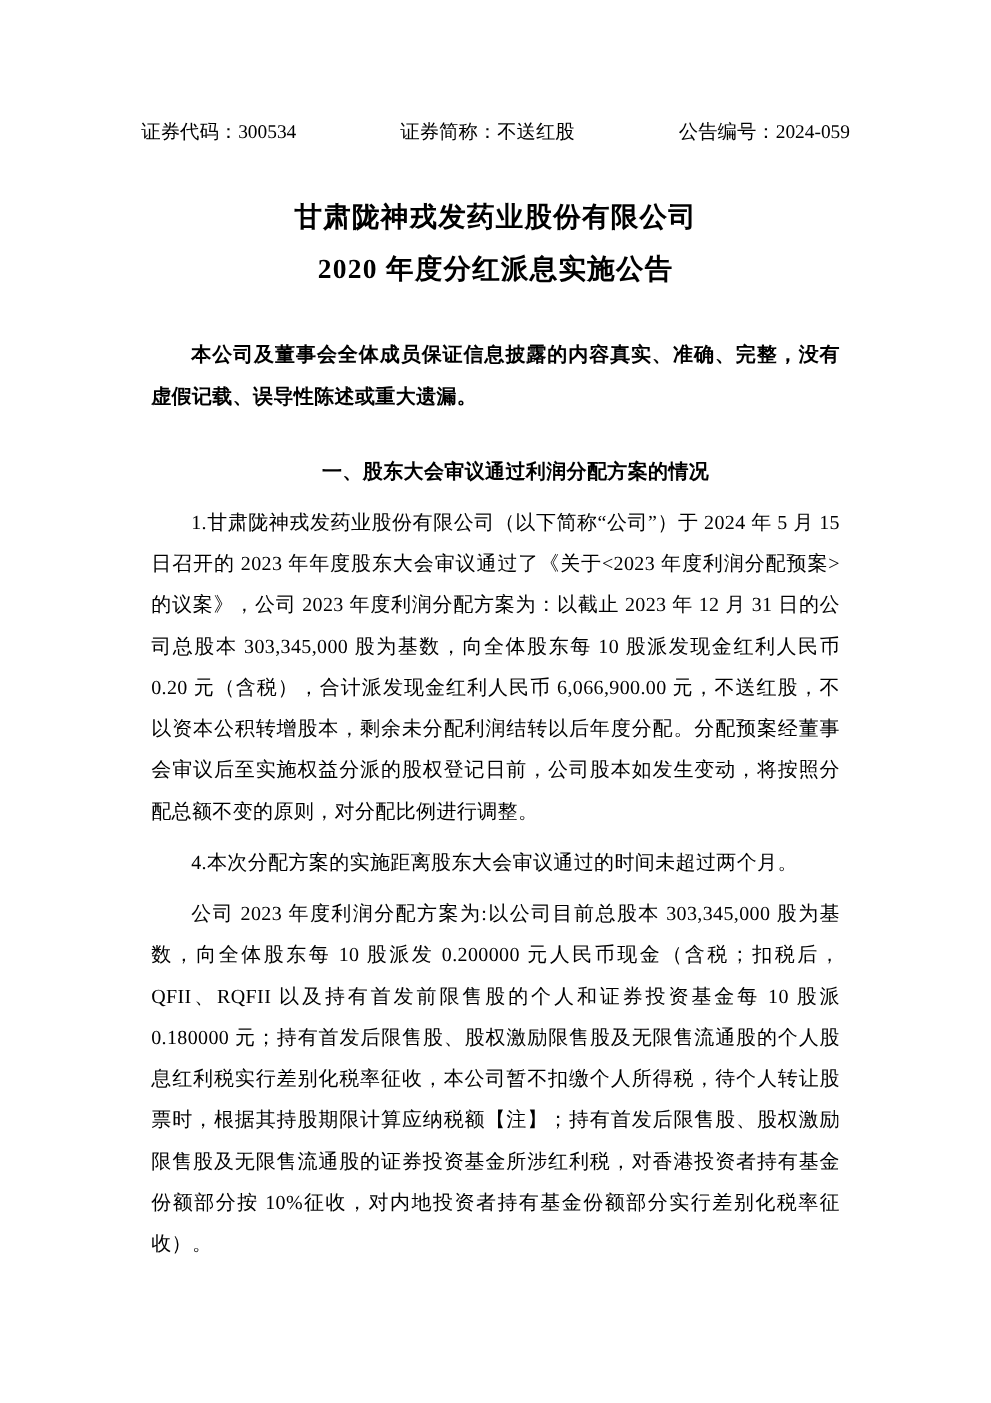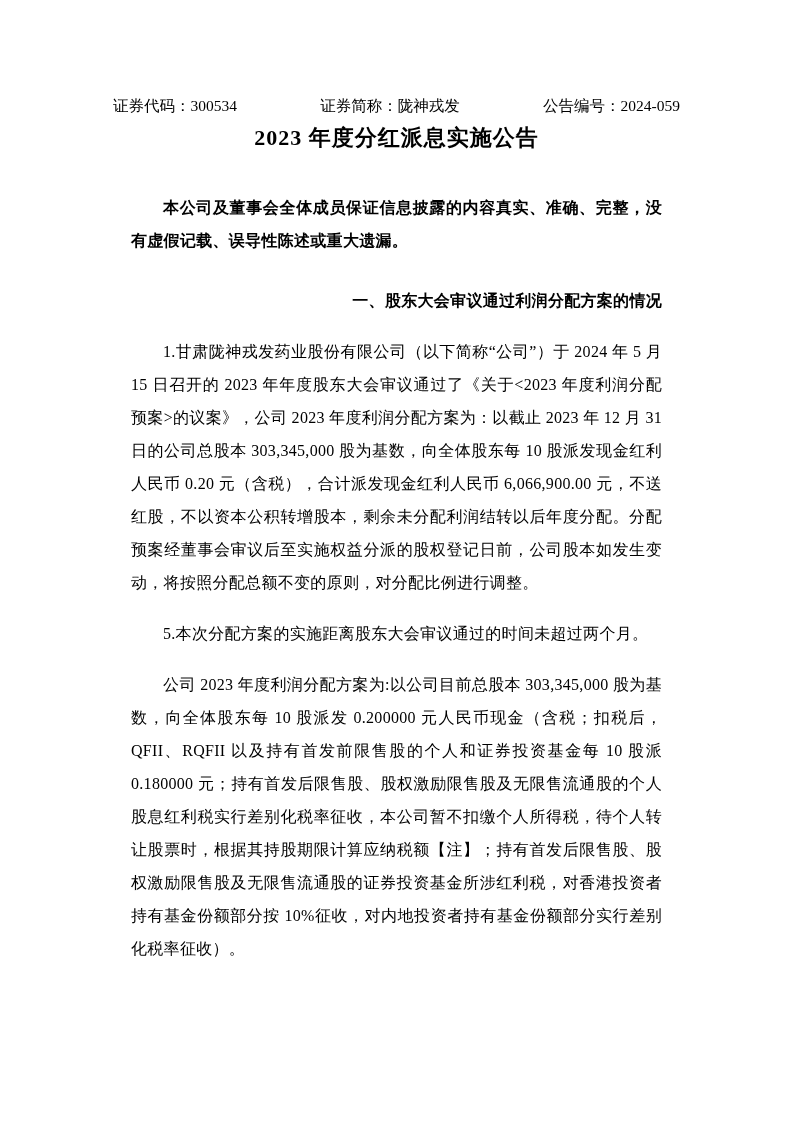--- a/index.html
+++ b/index.html
@@ -32,62 +32,63 @@
     text-align: center;
     font-weight: 700;
     font-size: 22px;
     line-height: 41px;
     letter-spacing: 1px;
   }
   .doc-title.first {
     margin-top: 36px;
   }
   .body-text {
-    margin: 18px;
+    margin: 8px;
     font-size: 16px;
     line-height: 33px;
     text-indent: 2em;
     text-align: justify;
     letter-spacing: 0.3px;
   }
   .declaration {
     margin-top: 33px;
     font-weight: 700;
   }
   .sec-heading {
     font-weight: 700;
-    text-align: right;
+    text-align: center;
   }
   .mt-section {
     margin-top: 27px;
   }
   .mt-small {
     margin-top: 7px;
   }
 </style>
 </head>
 <body>
 
 <div class="page">
 
   <div class="doc-header">
     <span>证券代码：300534</span>
-    <span>证券简称：陇神戎发</span>
+    <span>证券简称：不送红股</span>
     <span>公告编号：2024-059</span>
   </div>
 
+  <h1 class="doc-title first">甘肃陇神戎发药业股份有限公司</h1>
 
-  <h2 class="doc-title">2023 年度分红派息实施公告</h2>
+  <h2 class="doc-title">2020 年度分红派息实施公告</h2>
 
   <p class="body-text declaration">本公司及董事会全体成员保证信息披露的内容真实、准确、完整，没有虚假记载、误导性陈述或重大遗漏。</p>
 
   <h3 class="body-text sec-heading mt-section">一、股东大会审议通过利润分配方案的情况</h3>
 
   <p class="body-text mt-small">1.甘肃陇神戎发药业股份有限公司（以下简称“公司”）于 2024 年 5 月 15 日召开的 2023 年年度股东大会审议通过了《关于&lt;2023 年度利润分配预案&gt;的议案》，公司 2023 年度利润分配方案为：以截止 2023 年 12 月 31 日的公司总股本 303,345,000 股为基数，向全体股东每 10 股派发现金红利人民币 0.20 元（含税），合计派发现金红利人民币 6,066,900.00 元，不送红股，不以资本公积转增股本，剩余未分配利润结转以后年度分配。分配预案经董事会审议后至实施权益分派的股权登记日前，公司股本如发生变动，将按照分配总额不变的原则，对分配比例进行调整。</p>
 
 
 
-  <p class="body-text">5.本次分配方案的实施距离股东大会审议通过的时间未超过两个月。</p>
+  <p class="body-text">4.本次分配方案的实施距离股东大会审议通过的时间未超过两个月。</p>
 
 
   <p class="body-text">公司 2023 年度利润分配方案为:以公司目前总股本 303,345,000 股为基数，向全体股东每 10 股派发 0.200000 元人民币现金（含税；扣税后，QFII、RQFII 以及持有首发前限售股的个人和证券投资基金每 10 股派 0.180000 元；持有首发后限售股、股权激励限售股及无限售流通股的个人股息红利税实行差别化税率征收，本公司暂不扣缴个人所得税，待个人转让股票时，根据其持股期限计算应纳税额【注】；持有首发后限售股、股权激励限售股及无限售流通股的证券投资基金所涉红利税，对香港投资者持有基金份额部分按 10%征收，对内地投资者持有基金份额部分实行差别化税率征收）。</p>
 
 </div>
 
 </body></html>

